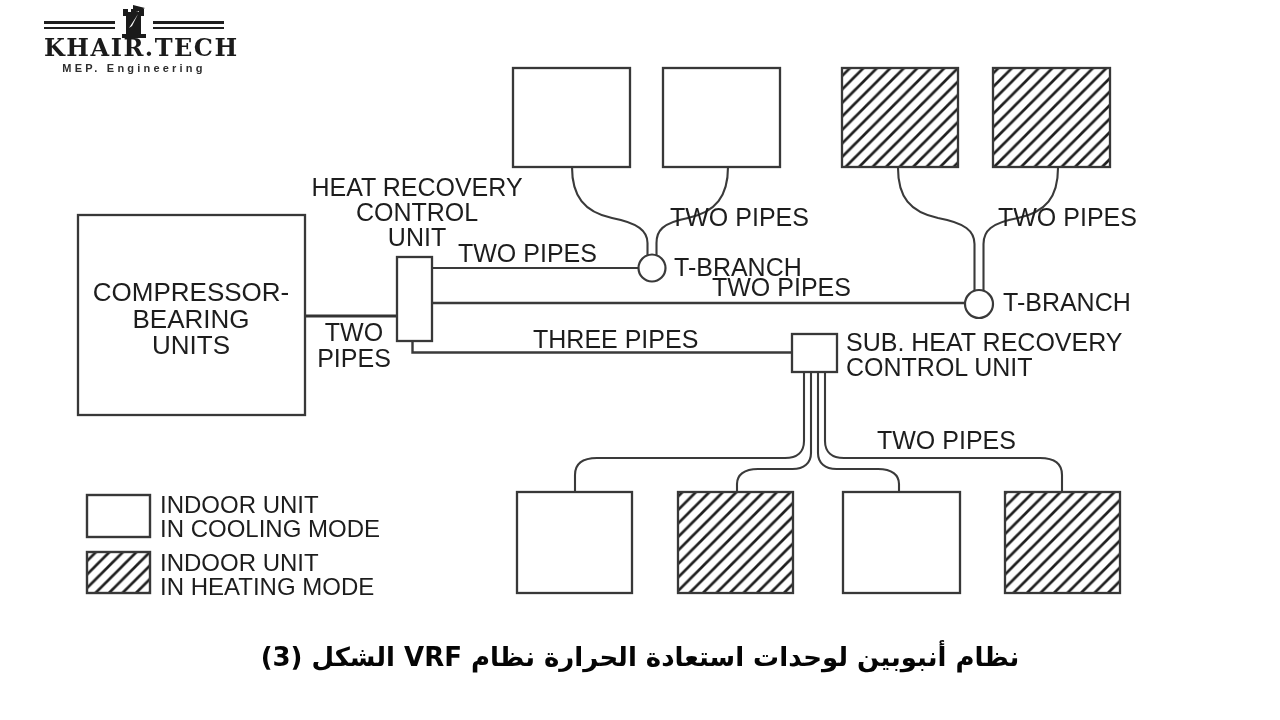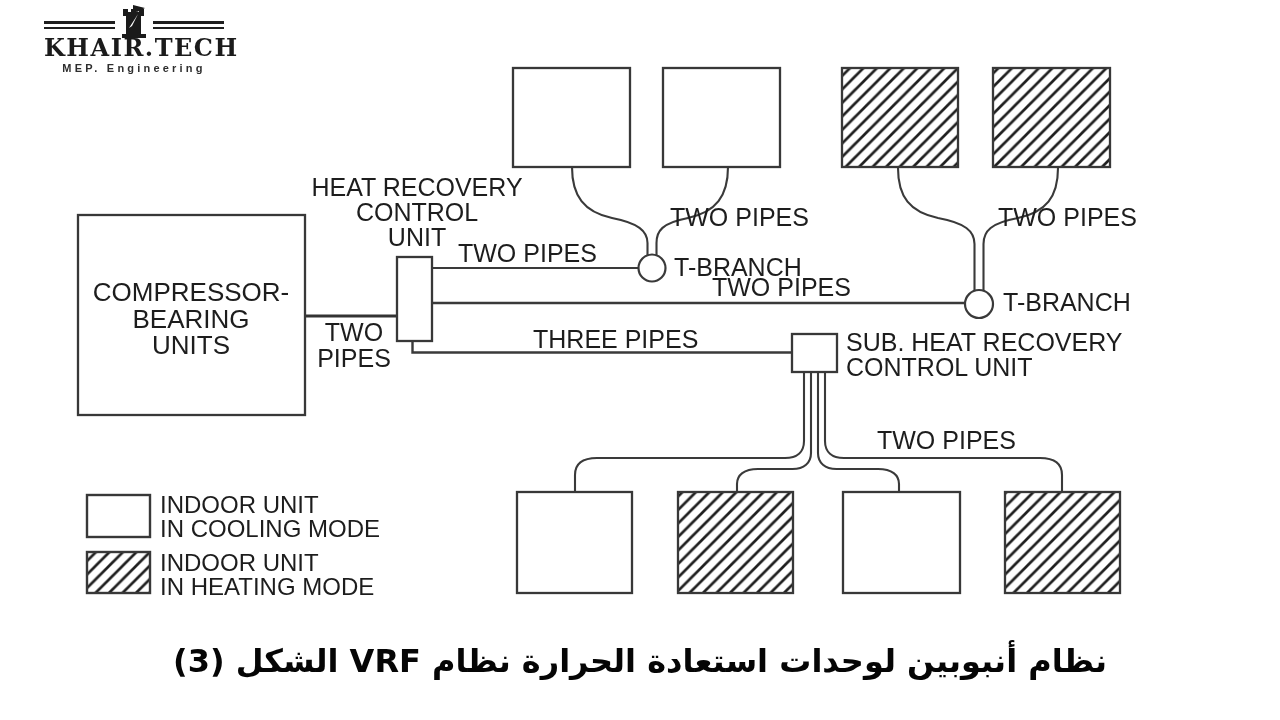--- a/index.html
+++ b/index.html
@@ -67,21 +67,21 @@
 
   
   .caption {
     position: absolute;
     top: 642px; left: 0;
     width: 1280px;
     text-align: center;
     direction: rtl;
     font-family: "DejaVu Sans", sans-serif;
     font-weight: 700;
-    font-size: 32px;
+    font-size: 26px;
     color: #050505;
   }
 </style>
 </head>
 <body>
 
 <div class="stage">
 
   <div class="logo">
     <div class="logo-top">

